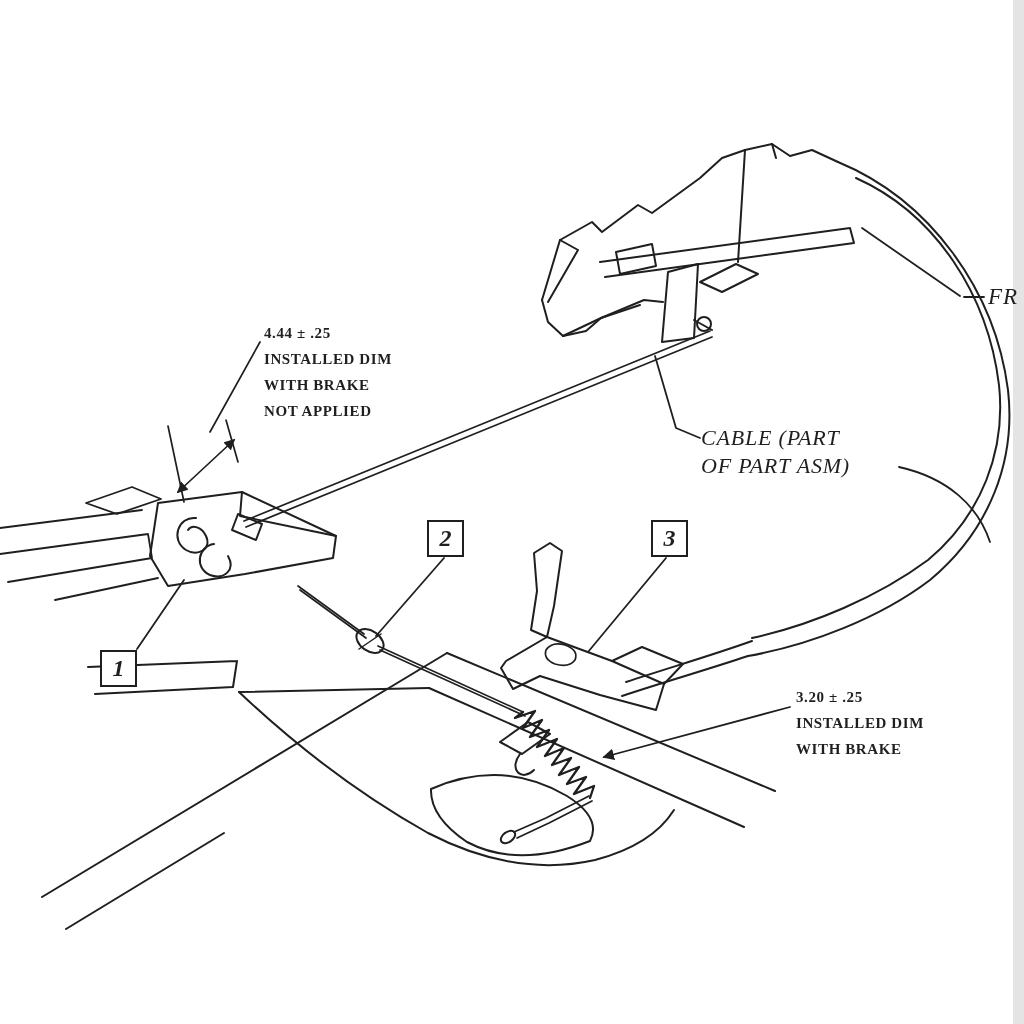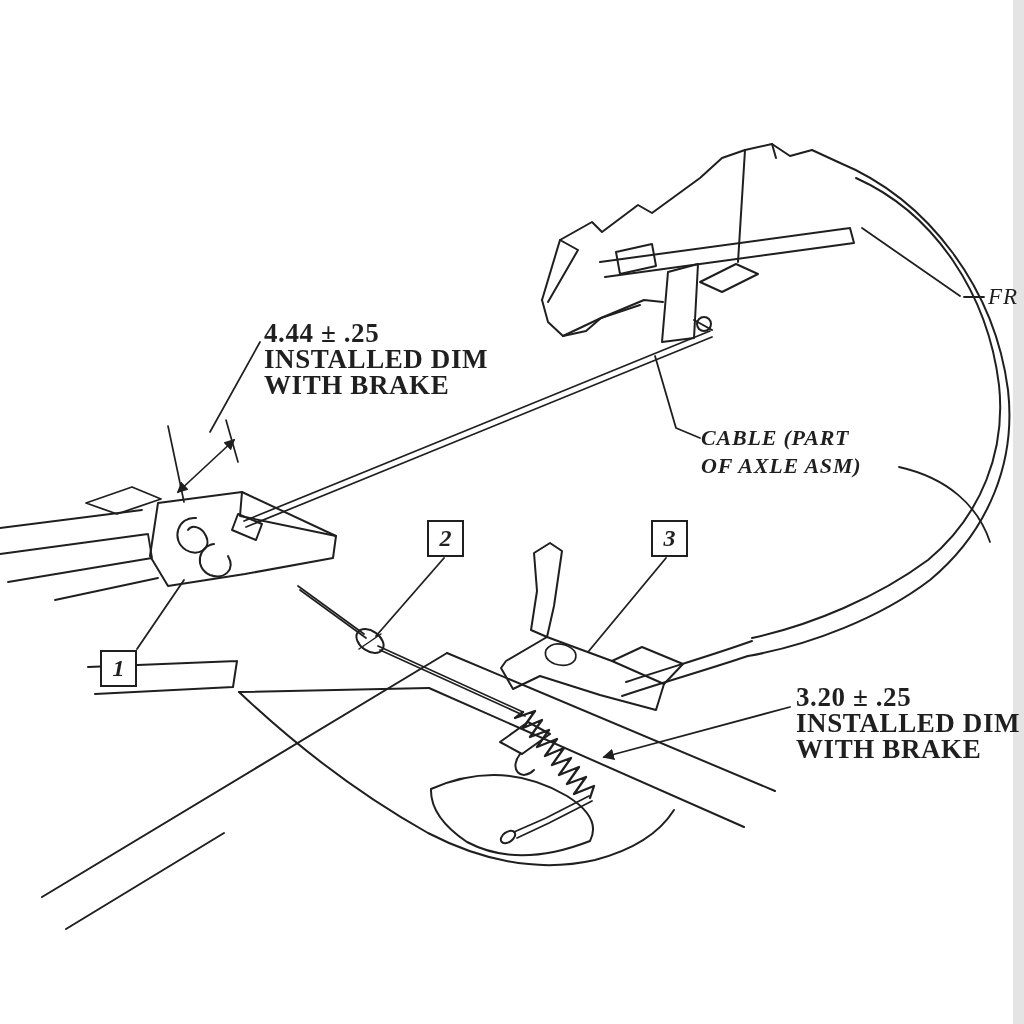--- a/index.html
+++ b/index.html
@@ -3,22 +3,22 @@
 <meta charset="utf-8">
 <style>
   :root { --ink:#1f1f1f; --bg:#ffffff; }
   * { box-sizing: border-box; }
   body { margin:0; width:1024px; height:1024px; overflow:hidden; background:var(--bg); }
   .stage { position:relative; width:1024px; height:1024px; background:var(--bg);
            font-family:"Liberation Serif", serif; color:var(--ink); }
   svg.art { position:absolute; inset:0; }
 
   .lbl { position:absolute; white-space:nowrap; }
-  .dim-text { font-weight:700; font-size:27px; line-height:26px; letter-spacing:0.6px; }
-  .cable-text { font-style:italic; font-weight:700; font-size:22px; line-height:28px; letter-spacing:0.8px; }
+  .dim-text { font-weight:700; font-size:15px; line-height:26px; letter-spacing:0.6px; }
+  .cable-text { font-style:italic; font-weight:400; font-size:22px; line-height:28px; letter-spacing:0.8px; }
   .fr-text { font-style:italic; font-weight:400; font-size:23px; letter-spacing:1px; }
 
   .callout { position:absolute; width:37px; height:37px; border:2.5px solid var(--ink);
              background:var(--bg); display:flex; align-items:center; justify-content:center;
              font-style:italic; font-weight:700; font-size:24px; }
 </style>
 </head>
 <body>
 
 <div class="stage">
@@ -133,25 +133,26 @@
       </g>
     </g>
 
     <rect x="1013" y="0" width="11" height="1024" fill="#c9c9c9" opacity="0.5" stroke="none"></rect>
   </svg>
 
   <div class="lbl dim-text" style="left:264px; top:320px;">
     <div>4.44 ± .25</div>
     <div>INSTALLED DIM</div>
     <div>WITH BRAKE</div>
+    <div>NOT APPLIED</div>
   </div>
 
   <div class="lbl cable-text" style="left:701px; top:424px;">
     <div>CABLE (PART</div>
-    <div>OF AXLE ASM)</div>
+    <div>OF PART ASM)</div>
   </div>
 
   <div class="lbl fr-text" style="left:988px; top:284px;">FR</div>
 
   <div class="lbl dim-text" style="left:796px; top:684px;">
     <div>3.20 ± .25</div>
     <div>INSTALLED DIM</div>
     <div>WITH BRAKE</div>
   </div>
 

